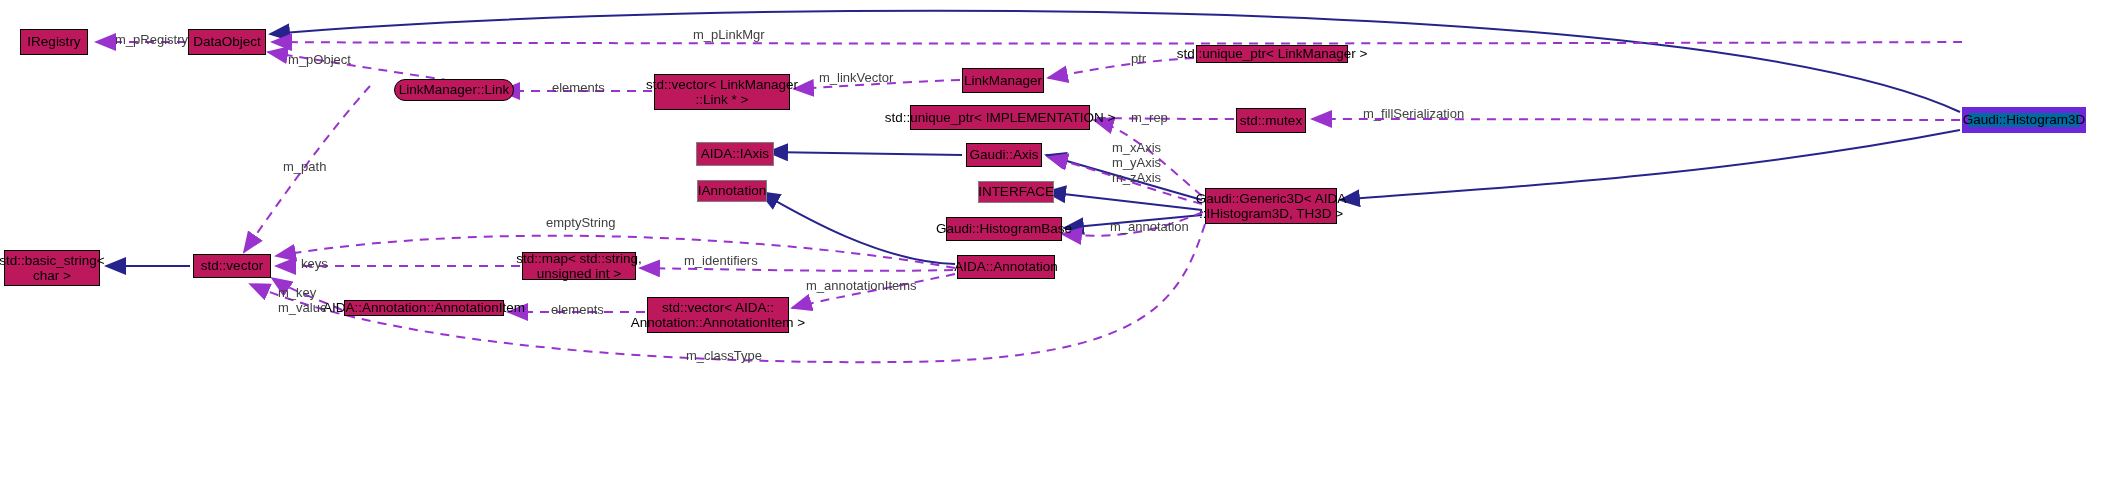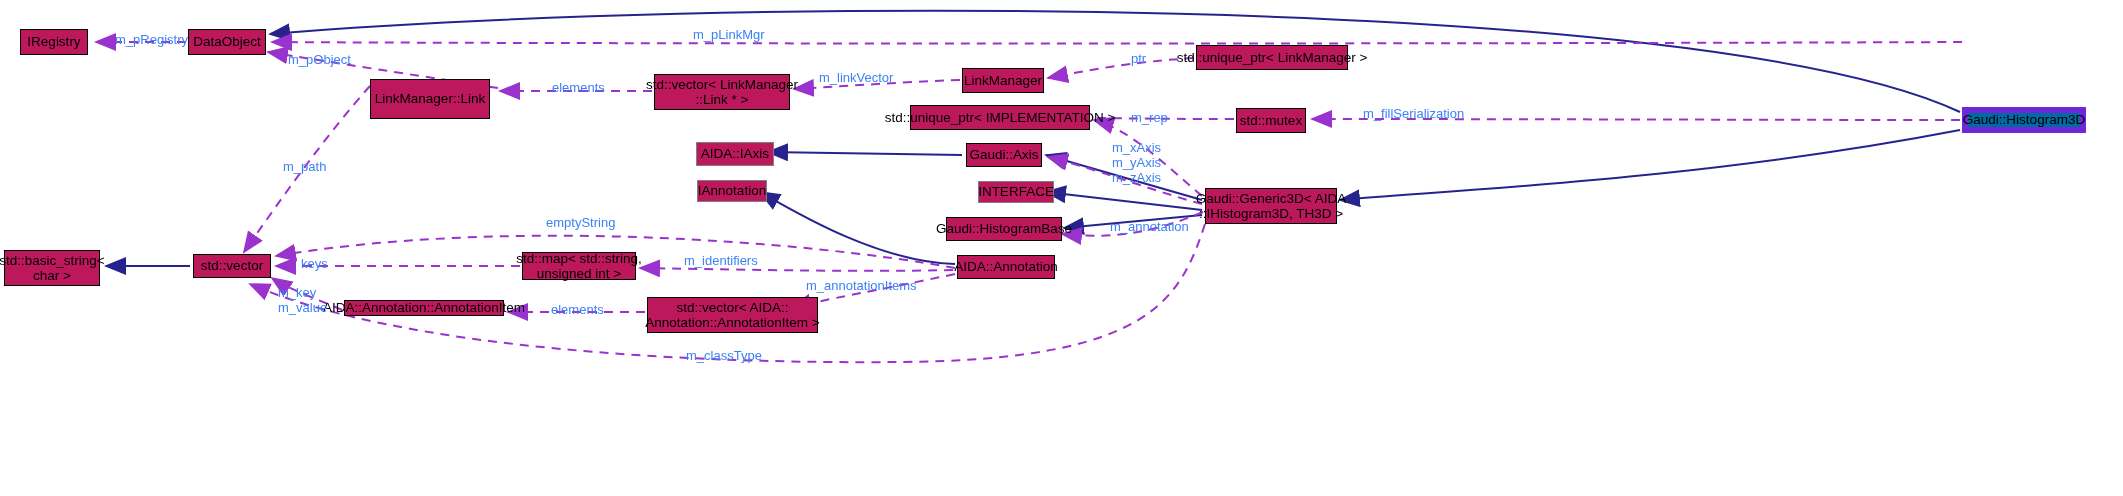--- a/index.html
+++ b/index.html
@@ -4,21 +4,21 @@
 <style>
   html,body{margin:0;padding:0;background:#ffffff;}
   body{font-family:"Liberation Sans",sans-serif;}
   #diagram{position:relative;width:2123px;height:496px;background:#ffffff;overflow:hidden;}
   #edges{position:absolute;left:0;top:0;width:2123px;height:496px;}
   .node{position:absolute;box-sizing:border-box;background:#be185d;border:1px solid #000000;
         display:flex;align-items:center;justify-content:center;text-align:center;
         font-size:13.5px;color:#000000;line-height:1.12;white-space:pre;letter-spacing:0px;}
   .node.gray{border-color:#808080;margin-left:12px;}
   .node.focus{background:#0369a1;border:6px solid #6d28d9;}
-  .elabel{position:absolute;font-size:13px;color:#3b82f6;white-space:pre;line-height:1.15;}
+  .elabel{position:absolute;font-size:13px;color:#404040;white-space:pre;line-height:1.15;}
 </style>
 </head>
 <body>
 
 <div id="diagram">
 
   <svg id="edges" viewBox="0 0 2123 496">
     <defs>
       <marker id="inh" markerWidth="11" markerHeight="9" refX="10" refY="4.5" orient="auto">
         <polygon points="0,0 11,4.5 0,9" fill="#26248c"></polygon>
@@ -57,43 +57,43 @@
       <path d="M 953,270 C 860,272 760,270 640,268"></path>
       <path d="M 955,274 C 880,290 820,300 792,308"></path>
       <path d="M 645,312 L 508,312"></path>
       <path d="M 342,310 C 320,300 290,290 272,278"></path>
       <path d="M 1205,224 C 1180,300 1150,360 900,362 C 700,364 400,350 250,284"></path>
     </g>
   </svg>
 
   <div class="node" style="left:20px;top:29px;width:68px;height:26px;">IRegistry</div>
   <div class="node" style="left:188px;top:29px;width:78px;height:26px;">DataObject</div>
-  <div class="node" style="left:370px;top:79px;width:120px;height:40px;">LinkManager::Link</div>
+  <div class="node" style="left:394px;top:79px;width:120px;height:22px;border-radius:12px;">LinkManager::Link</div>
   <div class="node" style="left:654px;top:74px;width:136px;height:36px;">std::vector&lt; LinkManager
 ::Link * &gt;</div>
   <div class="node" style="left:962px;top:68px;width:82px;height:25px;">LinkManager</div>
-  <div class="node" style="left:1196px;top:45px;width:152px;height:25px;">std::unique_ptr&lt; LinkManager &gt;</div>
+  <div class="node" style="left:1196px;top:45px;width:152px;height:18px;">std::unique_ptr&lt; LinkManager &gt;</div>
   <div class="node" style="left:910px;top:105px;width:180px;height:25px;">std::unique_ptr&lt; IMPLEMENTATION &gt;</div>
   <div class="node" style="left:1236px;top:108px;width:70px;height:25px;">std::mutex</div>
   <div class="node focus" style="left:1962px;top:107px;width:124px;height:26px;">Gaudi::Histogram3D</div>
   <div class="node gray" style="left:684px;top:142px;width:78px;height:24px;">AIDA::IAxis</div>
   <div class="node" style="left:966px;top:143px;width:76px;height:24px;">Gaudi::Axis</div>
   <div class="node gray" style="left:685px;top:180px;width:70px;height:22px;">IAnnotation</div>
   <div class="node gray" style="left:966px;top:181px;width:76px;height:22px;">INTERFACE</div>
   <div class="node" style="left:1205px;top:188px;width:132px;height:36px;">Gaudi::Generic3D&lt; AIDA
 ::IHistogram3D, TH3D &gt;</div>
   <div class="node" style="left:946px;top:217px;width:116px;height:24px;">Gaudi::HistogramBase</div>
   <div class="node" style="left:4px;top:250px;width:96px;height:36px;">std::basic_string&lt;
 char &gt;</div>
   <div class="node" style="left:193px;top:254px;width:78px;height:24px;">std::vector</div>
   <div class="node" style="left:522px;top:252px;width:114px;height:28px;">std::map&lt; std::string,
 unsigned int &gt;</div>
   <div class="node" style="left:957px;top:255px;width:98px;height:24px;">AIDA::Annotation</div>
   <div class="node" style="left:344px;top:300px;width:160px;height:16px;">AIDA::Annotation::AnnotationItem</div>
-  <div class="node" style="left:647px;top:297px;width:171px;height:36px;">std::vector&lt; AIDA::
+  <div class="node" style="left:647px;top:297px;width:142px;height:36px;">std::vector&lt; AIDA::
 Annotation::AnnotationItem &gt;</div>
 
   <div class="elabel" style="left:115px;top:33px;">m_pRegistry</div>
   <div class="elabel" style="left:693px;top:28px;">m_pLinkMgr</div>
   <div class="elabel" style="left:276px;top:53px;margin-left:12px;">m_pObject</div>
   <div class="elabel" style="left:552px;top:81px;">elements</div>
   <div class="elabel" style="left:819px;top:71px;">m_linkVector</div>
   <div class="elabel" style="left:1131px;top:52px;">ptr</div>
   <div class="elabel" style="left:1131px;top:111px;">m_rep</div>
   <div class="elabel" style="left:1363px;top:107px;">m_fillSerialization</div>

